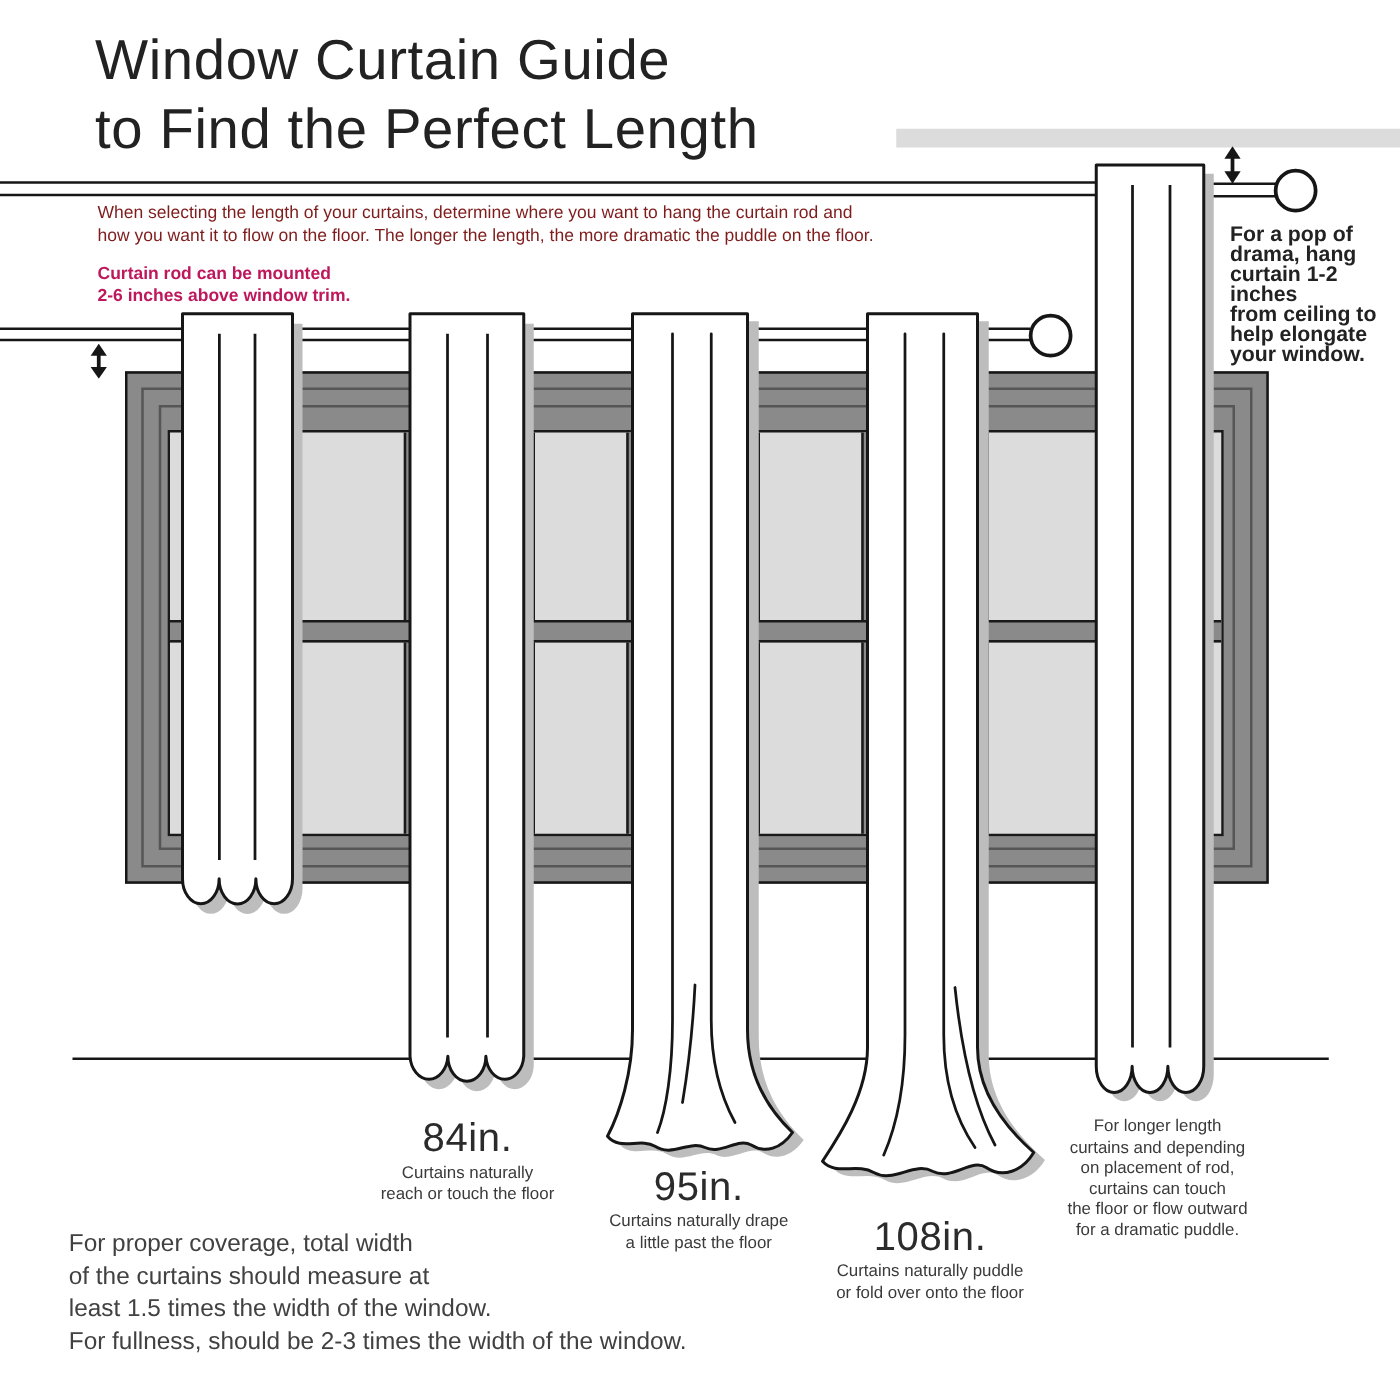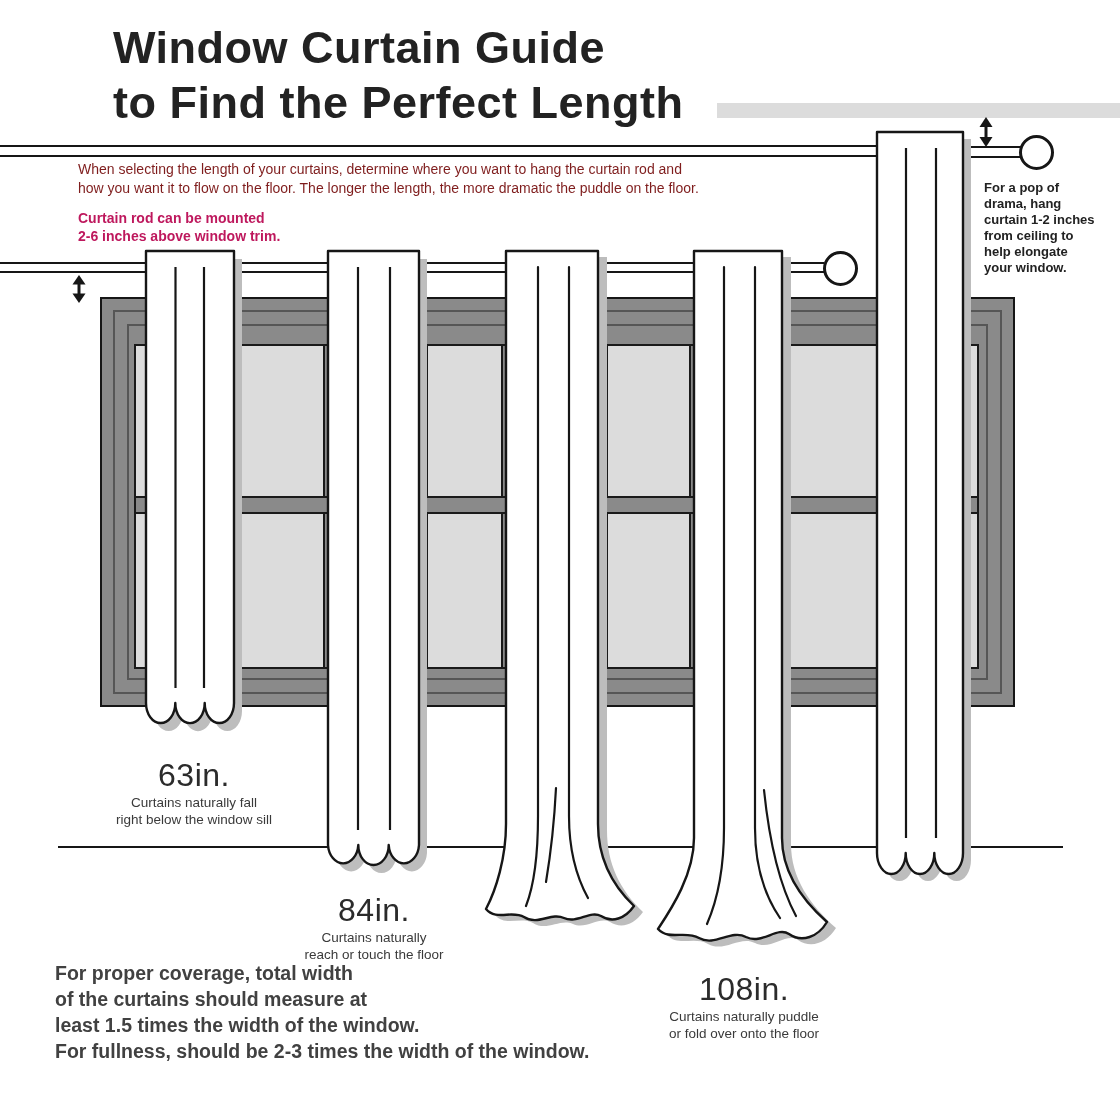--- a/index.html
+++ b/index.html
@@ -4,26 +4,26 @@
 <style>
   html,body{margin:0;padding:0;background:#ffffff;}
   .canvas{
     position:relative;width:1120px;height:1120px;background:#ffffff;overflow:hidden;
     font-family:"Liberation Sans",sans-serif;color:#1c1c1c;
   }
   .abs{position:absolute;}
   .preline{white-space:pre-line;}
 
   .title{
-    left:76px;top:20px;font-size:45px;line-height:55px;font-weight:700;
-    color:#222222;letter-spacing:0.5px;margin-left:37px;
+    left:76px;top:20px;font-size:45px;line-height:55px;font-weight:400;
+    color:#222222;letter-spacing:0.5px;
   }
   .intro{left:78px;top:160px;font-size:14px;line-height:19px;color:#7f1d1d;}
   .rod-note{left:78px;top:210px;font-size:14px;line-height:17.5px;font-weight:bold;color:#be185d;}
-  .ceiling-note{left:984px;top:180px;font-size:13px;line-height:16px;font-weight:bold;color:#222222;}
+  .ceiling-note{left:984px;top:180px;font-size:17px;line-height:16px;font-weight:bold;color:#222222;}
 
   .ceiling-bar{left:717px;top:103px;width:403px;height:15px;background:#dcdcdc;}
 
   .rod{background:#ffffff;border-top:2.5px solid #161616;border-bottom:2.5px solid #161616;}
   .rod-top{left:0;top:145px;width:880px;height:8px;}
   .rod-top-right{left:963px;top:146px;width:58px;height:8px;}
   .rod-main{left:0;top:262px;width:824px;height:7px;}
   .finial{width:29px;height:29px;border:3px solid #161616;border-radius:50%;background:#ffffff;}
   .finial-main{left:823px;top:251px;}
   .finial-top{left:1019px;top:135px;}
@@ -50,22 +50,22 @@
   .len-label{text-align:center;color:#2b2b2b;}
   .len-num{font-size:32px;font-weight:300;line-height:36px;color:#2b2b2b;letter-spacing:0.5px;}
   .len-num-wide{font-size:30px;}
   .len-desc{font-size:13.5px;line-height:16.5px;color:#3a3a3a;margin-top:2px;}
   .lbl-63{left:44px;top:757px;width:300px;}
   .lbl-84{left:224px;top:892px;width:300px;}
   .lbl-95{left:409px;top:931px;width:300px;}
   .lbl-108{left:594px;top:971px;width:300px;}
   .lbl-120{left:776px;top:891px;width:300px;}
 
-  .footer{left:55px;top:960px;width:680px;font-size:19.5px;line-height:26px;
-          font-weight:bold;color:#414141;}
+  .footer{left:55px;top:982px;width:680px;font-size:19.5px;line-height:26px;
+          font-weight:normal;color:#414141;}
 </style>
 </head>
 <body>
 
 <div class="canvas">
 
   <div class="abs ceiling-bar"></div>
 
   <div class="abs title preline">Window Curtain Guide
 to Find the Perfect Length</div>
@@ -141,40 +141,46 @@
       <path fill="none" stroke="#161616" stroke-width="2.2" stroke-linecap="round" d="M724,267 L724,828 C724,868 717,901 707,924 M755,267 L755,828 C755,866 765,896 780,918 M764,790 C770,848 782,890 796,916"></path>
     </g>
 
     <g>
       <path transform="translate(8,7)" fill="#bdbdbd" d="M877,132 H963 V853 A14.3,21 0 0 1 934.3,853 A14.3,21 0 0 1 905.7,853 A14.3,21 0 0 1 877,853 Z"></path>
       <path fill="#ffffff" stroke="#161616" stroke-width="2.4" stroke-linejoin="round" d="M877,132 H963 V853 A14.3,21 0 0 1 934.3,853 A14.3,21 0 0 1 905.7,853 A14.3,21 0 0 1 877,853 Z"></path>
       <path d="M906,148 V838 M936,148 V838" stroke="#161616" stroke-width="2.2" fill="none"></path>
     </g>
   </svg>
 
-  <div class="abs len-label lbl-63">
-    <div class="len-num">63in.</div>
-    <div class="len-desc preline">Curtains naturally fall
-right below the window sill</div>
-  </div>
 
   <div class="abs len-label lbl-84">
     <div class="len-num">84in.</div>
     <div class="len-desc preline">Curtains naturally
 reach or touch the floor</div>
   </div>
 
+  <div class="abs len-label lbl-95">
+    <div class="len-num">95in.</div>
+    <div class="len-desc preline">Curtains naturally drape
+a little past the floor</div>
+  </div>
 
   <div class="abs len-label lbl-108">
     <div class="len-num">108in.</div>
     <div class="len-desc preline">Curtains naturally puddle
 or fold over onto the floor</div>
   </div>
 
   <div class="abs len-label lbl-120">
+    <div class="len-desc preline">For longer length
+curtains and depending
+on placement of rod,
+curtains can touch
+the floor or flow outward
+for a dramatic puddle.</div>
   </div>
 
   <div class="abs footer preline">For proper coverage, total width
 of the curtains should measure at
 least 1.5 times the width of the window.
 For fullness, should be 2-3 times the width of the window.</div>
 
 </div>
 
 </body></html>

